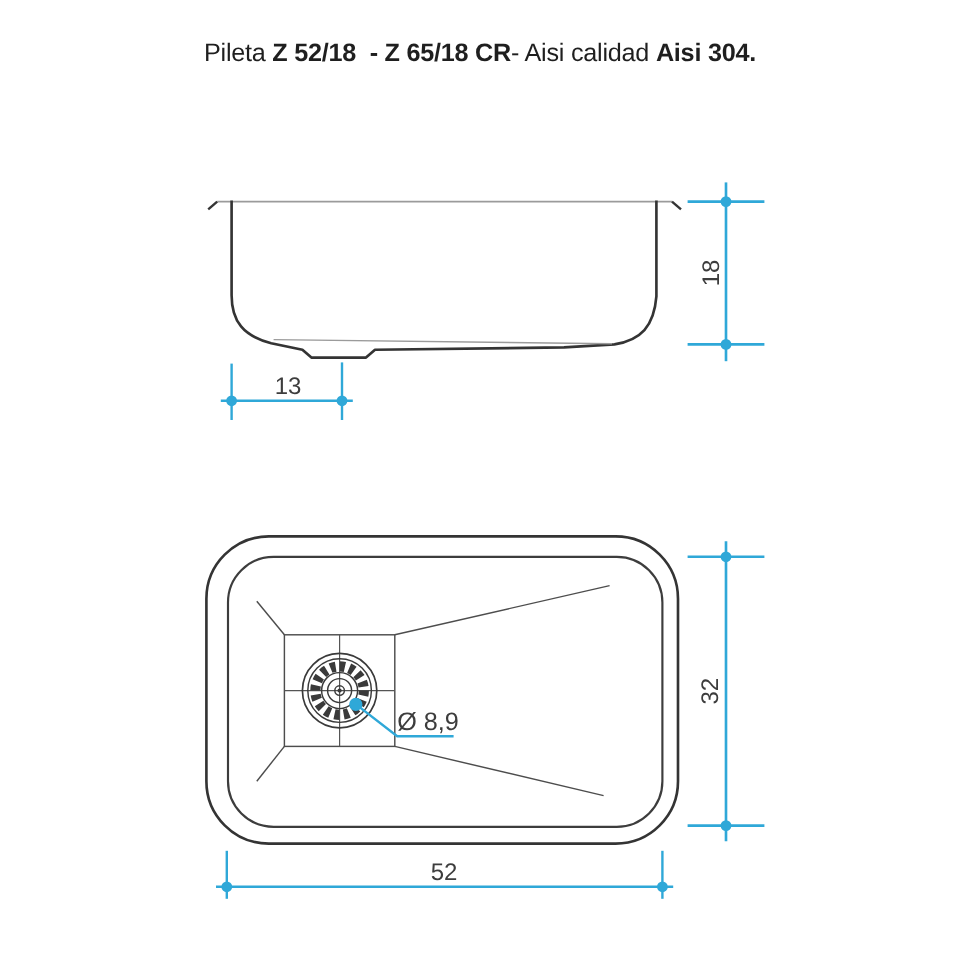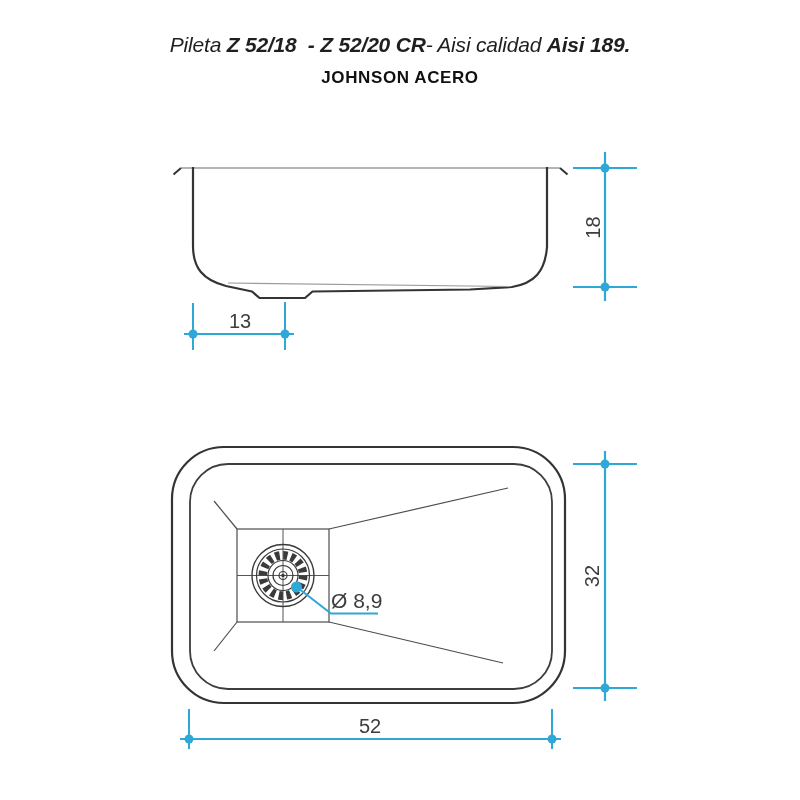--- a/index.html
+++ b/index.html
@@ -12,21 +12,21 @@
   }
   .sheet { position: absolute; inset: 0; }
   .sheet-header { position: absolute; top: 0; left: 0; width: 800px; text-align: center; }
   .sheet-title {
     margin: 33px 0 0 0;
     font-size: 21px;
     font-weight: 400;
     color: #1f1f1f;
     letter-spacing: -0.2px;
   }
-  .sheet-title span { white-space: pre-wrap; font-style: italic; }
+  .sheet-title span { white-space: pre-wrap; }
   .sheet-title .bold { font-weight: 700; }
   .brand-name {
     margin: 11px 0 0 0;
     font-size: 17px;
     font-weight: 800;
     color: #111111;
     letter-spacing: 0.6px;
   }
   svg.drawing { position: absolute; top: 0; left: 0; }
   svg text.dim {
@@ -39,22 +39,21 @@
     font-size: 21px;
     fill: #3d3d3d;
   }
 </style>
 </head>
 <body>
 
 <div class="sheet">
 
   <div class="sheet-header">
-    <h1 class="sheet-title"><span>Pileta </span><span class="bold">Z 52/18  - Z 52/20 CR</span><span>- Aisi calidad </span><span class="bold">Aisi 189.</span></h1>
-    <h2 class="brand-name">JOHNSON ACERO</h2>
+    <h1 class="sheet-title"><span>Pileta </span><span class="bold">Z 52/18  - Z 65/18 CR</span><span>- Aisi calidad </span><span class="bold">Aisi 304.</span></h1>
   </div>
 
   <svg class="drawing" width="800" height="800" viewBox="0 0 800 800">
 
     <g>
       <line x1="181" y1="168" x2="560" y2="168" stroke="#9b9b9b" stroke-width="1.4"></line>
       <path d="M193,167 V246 C193,268 203,280 226,286 L252,291.5 L259.5,298 H305 L312.5,291.5 L470,289.5 L512,287 C534,283.5 545,272 547,247 V167" fill="none" stroke="#343434" stroke-width="2.2" stroke-linejoin="round"></path>
       <line x1="228" y1="283" x2="510" y2="286.5" stroke="#9b9b9b" stroke-width="1.2"></line>
       <line x1="181" y1="168" x2="173.5" y2="174.5" stroke="#343434" stroke-width="2"></line>
       <line x1="560" y1="168" x2="567.5" y2="174.5" stroke="#343434" stroke-width="2"></line>

